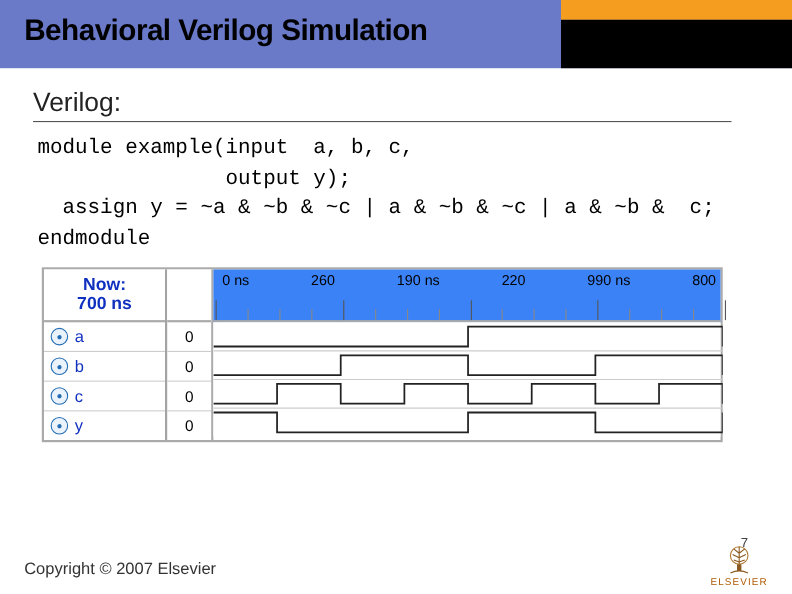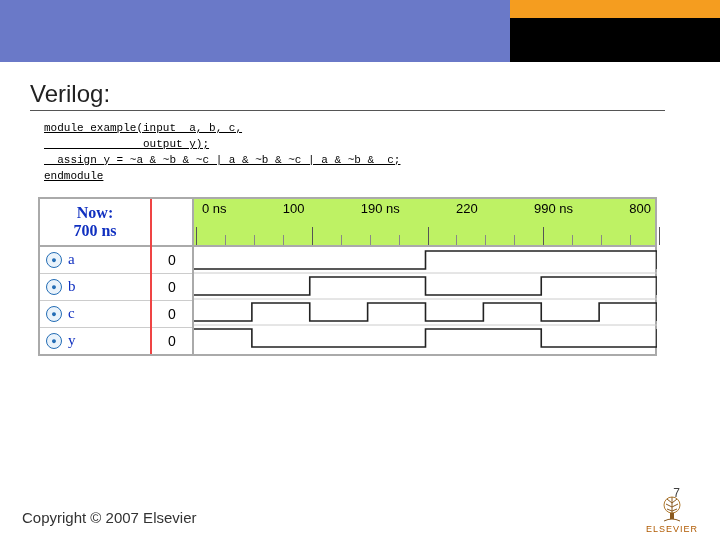--- a/index.html
+++ b/index.html
@@ -49,39 +49,37 @@
   .subhead {
     font-size: 24px;
     color: #222;
     border-bottom: 1px solid #555;
     padding-bottom: 2px;
     margin-bottom: 10px;
     width: 635px;
   }
   pre.code {
     font-family: "Courier New", monospace;
-    font-size: 11px;
+    font-size: 19px;
     line-height: 1.45;
-    margin: 0 0 10px 14px;
+    margin: 0 0 10px 4px;
     white-space: pre;
-    text-decoration: underline;
   }
   .wave-wrap {
     margin: 12px 0 0 8px;
   }
   .wave-box {
     display: flex;
     border: 2px solid #aaa;
     width: 615px;
     font-family: Arial, sans-serif;
   }
   .wave-left {
     width: 110px;
-    border-right: 2px solid #ef4444;
-    font-family: Liberation Serif, serif;
+    border-right: 2px solid #a3a3a3;
   }
   .wave-mid {
     width: 40px;
     border-right: 2px solid #aaa;
   }
   .wave-right {
     flex: 1;
     position: relative;
   }
   .hdr {
@@ -99,21 +97,21 @@
   }
   .hdr-blank {
     height: 46px;
     border-bottom: 2px solid #aaa;
     background: #fff;
   }
   .ruler {
     height: 46px;
     border-bottom: 2px solid #aaa;
     position: relative;
-    background: #bef264;
+    background: #3b82f6;
   }
   .ruler-labels {
     position: absolute;
     top: 2px; left: 0; right: 0;
     display: flex;
     justify-content: space-between;
     padding: 0 4px 0 8px;
     font-size: 13px;
     color: #000;
   }
@@ -182,20 +180,21 @@
   }
   .logo svg { display:block; margin:0 auto 1px auto; }
 </style>
 </head>
 <body>
 
 <div class="title-bar">
   <div class="title-blue"></div>
   <div class="title-orange"></div>
   <div class="title-black"></div>
+  <div class="title-text">Behavioral Verilog Simulation</div>
 </div>
 
 <div class="body">
   <div class="subhead">Verilog:</div>
   <pre class="code">module example(input  a, b, c,
                output y);
   assign y = ~a &amp; ~b &amp; ~c | a &amp; ~b &amp; ~c | a &amp; ~b &amp;  c;
 endmodule</pre>
 
   <div class="wave-wrap">
@@ -228,21 +227,21 @@
         <div class="sig-val">0</div>
         <div class="sig-val">0</div>
         <div class="sig-val">0</div>
         <div class="sig-val">0</div>
       </div>
 
       <div class="wave-right">
         <div class="ruler">
           <div class="ruler-labels">
             <span>0 ns</span>
-            <span>100</span>
+            <span>260</span>
             <span>190 ns</span>
             <span>220</span>
             <span>990 ns</span>
             <span>800</span>
           </div>
           <div class="ruler-ticks" id="ruler-ticks">
               <div class="tick-major" style="left: 2px;"></div>
               <div class="tick-minor" style="left: 30.9375px;"></div>
               <div class="tick-minor" style="left: 59.875px;"></div>
               <div class="tick-minor" style="left: 88.8125px;"></div>

